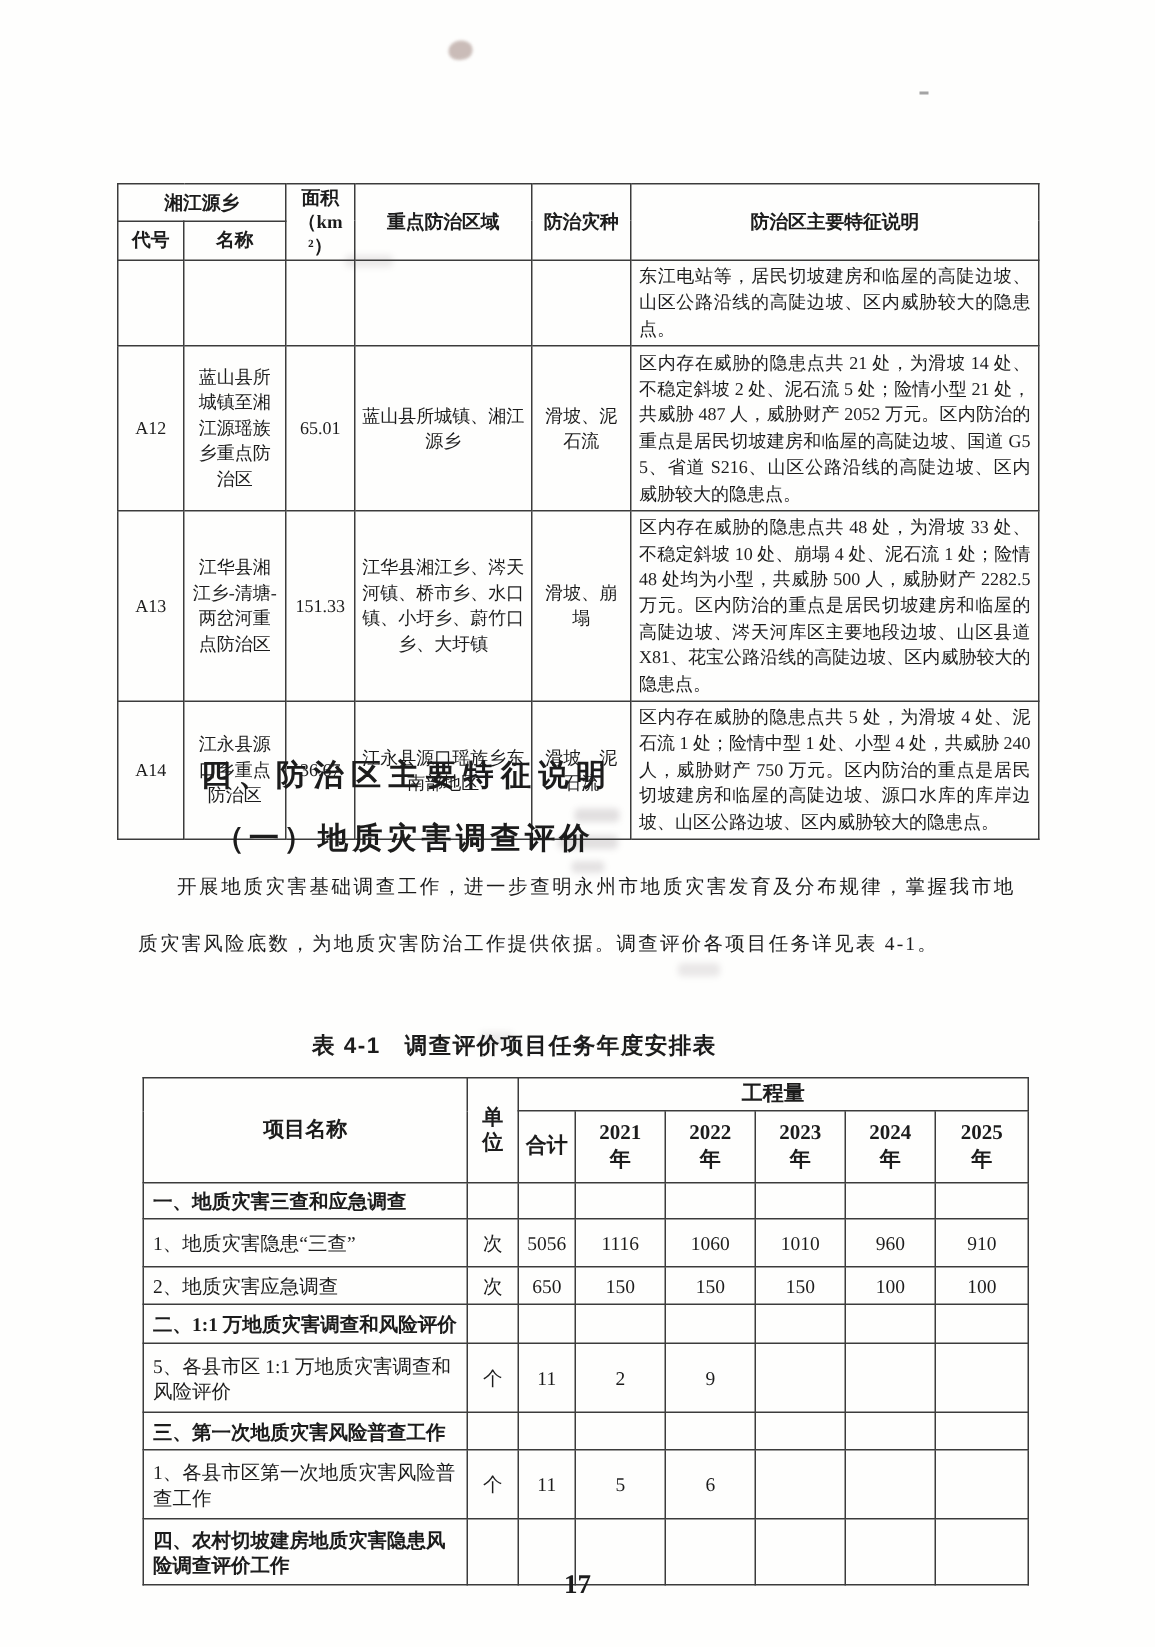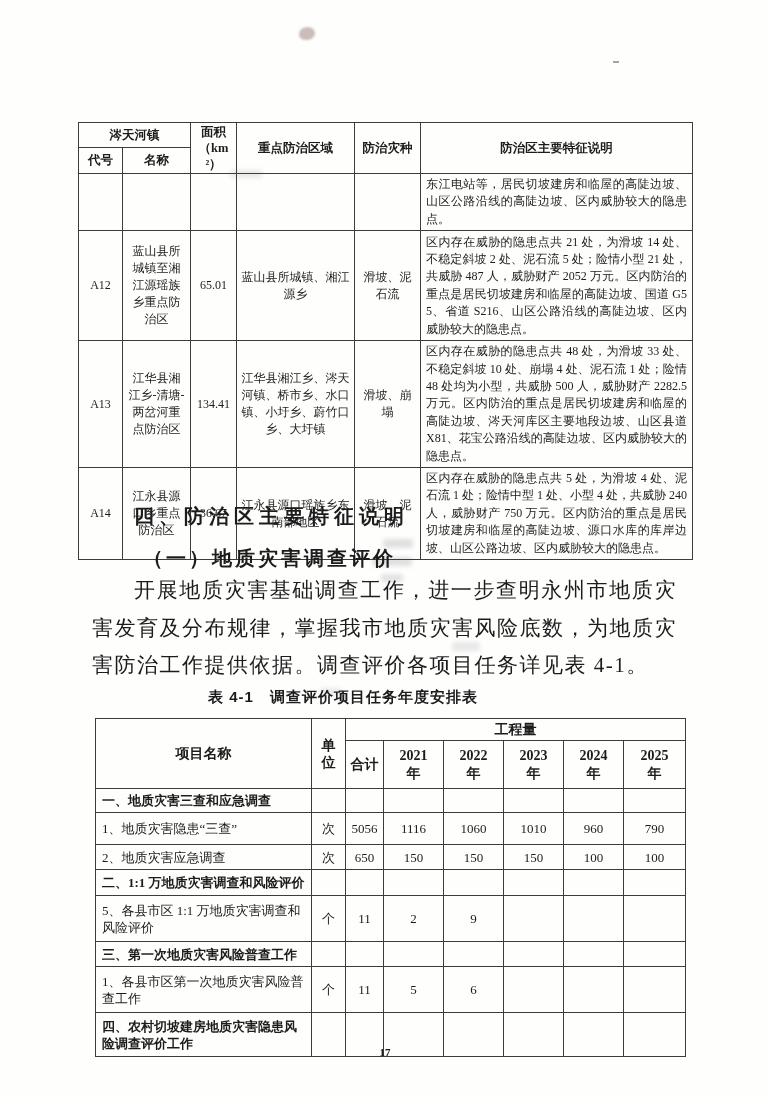--- a/index.html
+++ b/index.html
@@ -38,38 +38,38 @@
   .t1 .c-center{text-align:center;}
   .t1 .c-desc{text-align:justify;line-height:17.4px;padding:2px 5px;}
 
   
   .h1{position:absolute;left:134px;top:503px;
     font-family:"Liberation Sans","DejaVu Sans",sans-serif;
     font-weight:bold;font-size:20px;letter-spacing:5px;}
   .h2{position:absolute;left:143px;top:545px;
     font-weight:bold;font-size:20px;letter-spacing:3px;}
   .para{position:absolute;left:92px;top:572px;width:585px;
-    font-size:21px;line-height:37.5px;letter-spacing:1.5px;
+    font-size:13px;line-height:37.5px;letter-spacing:1.5px;
     text-indent:2em;text-align:justify;}
   .caption{position:absolute;left:0;top:688px;width:686px;text-align:center;
     font-family:"Liberation Sans","DejaVu Sans",sans-serif;
     font-weight:bold;font-size:15px;letter-spacing:1px;}
 
   
   .t2{position:absolute;left:95px;top:718px;width:590px;
     font-size:13px;line-height:17px;border:1.5px solid #2e2e2e;}
   .t2 th{font-size:14px;}
   .t2 .t2-name{text-align:left;padding:2px 6px;}
   .t2 .t2-c{text-align:center;}
   .t2 tr.sec .t2-name{font-weight:bold;}
   .t2 .yr{display:block;line-height:18px;}
 
   
   .pageno{position:absolute;left:0;top:1046px;width:770px;text-align:center;
-    font-weight:bold;font-size:11px;}
+    font-weight:bold;font-size:18px;}
 </style>
 </head>
 <body>
 
 <div class="page">
 
   <div class="artifact smudge-top"></div>
   <div class="artifact dash-top"></div>
   <div class="artifact bleed b1"></div>
   <div class="artifact bleed b2"></div>
@@ -82,21 +82,21 @@
     <colgroup>
       <col style="width:44px">
         <col style="width:68px">
         <col style="width:46px">
       <col style="width:118px">
         <col style="width:66px">
         <col style="width:272px">
     </colgroup>
     <thead>
       <tr style="height:21px">
-        <th colspan="2">涔天河镇</th>
+        <th colspan="2">湘江源乡</th>
         <th rowspan="2">
           <span class="yr" style="display:block;line-height:16px">面积</span>
           <span class="yr" style="display:block;line-height:16px">（km²）</span>
         </th>
         <th rowspan="2">重点防治区域</th>
         <th rowspan="2">防治灾种</th>
         <th rowspan="2">防治区主要特征说明</th>
       </tr>
       <tr style="height:22px">
         <th>代号</th>
@@ -116,21 +116,21 @@
         <td class="c-center">A12</td>
         <td class="c-center">蓝山县所城镇至湘江源瑶族乡重点防治区</td>
         <td class="c-center">65.01</td>
         <td class="c-center">蓝山县所城镇、湘江源乡</td>
         <td class="c-center">滑坡、泥石流</td>
         <td class="c-desc">区内存在威胁的隐患点共 21 处，为滑坡 14 处、不稳定斜坡 2 处、泥石流 5 处；险情小型 21 处，共威胁 487 人，威胁财产 2052 万元。区内防治的重点是居民切坡建房和临屋的高陡边坡、国道 G55、省道 S216、山区公路沿线的高陡边坡、区内威胁较大的隐患点。</td>
       </tr>
       <tr style="height:100px">
         <td class="c-center">A13</td>
         <td class="c-center">江华县湘江乡-清塘-两岔河重点防治区</td>
-        <td class="c-center">134.41</td>
+        <td class="c-center">151.33</td>
         <td class="c-center">江华县湘江乡、涔天河镇、桥市乡、水口镇、小圩乡、蔚竹口乡、大圩镇</td>
         <td class="c-center">滑坡、崩塌</td>
         <td class="c-desc">区内存在威胁的隐患点共 48 处，为滑坡 33 处、不稳定斜坡 10 处、崩塌 4 处、泥石流 1 处；险情 48 处均为小型，共威胁 500 人，威胁财产 2282.5 万元。区内防治的重点是居民切坡建房和临屋的高陡边坡、涔天河库区主要地段边坡、山区县道 X81、花宝公路沿线的高陡边坡、区内威胁较大的隐患点。</td>
       </tr>
       <tr style="height:87px">
         <td class="c-center">A14</td>
         <td class="c-center">江永县源口乡重点防治区</td>
         <td class="c-center">36.67</td>
         <td class="c-center">江永县源口瑶族乡东南部地区</td>
         <td class="c-center">滑坡、泥石流</td>
@@ -197,21 +197,21 @@
         <td class="t2-c"></td>
       </tr>
       <tr style="height:32px">
         <td class="t2-name">1、地质灾害隐患“三查”</td>
         <td class="t2-c">次</td>
         <td class="t2-c">5056</td>
         <td class="t2-c">1116</td>
         <td class="t2-c">1060</td>
         <td class="t2-c">1010</td>
         <td class="t2-c">960</td>
-        <td class="t2-c">790</td>
+        <td class="t2-c">910</td>
       </tr>
       <tr style="height:25px">
         <td class="t2-name">2、地质灾害应急调查</td>
         <td class="t2-c">次</td>
         <td class="t2-c">650</td>
         <td class="t2-c">150</td>
         <td class="t2-c">150</td>
         <td class="t2-c">150</td>
         <td class="t2-c">100</td>
         <td class="t2-c">100</td>

